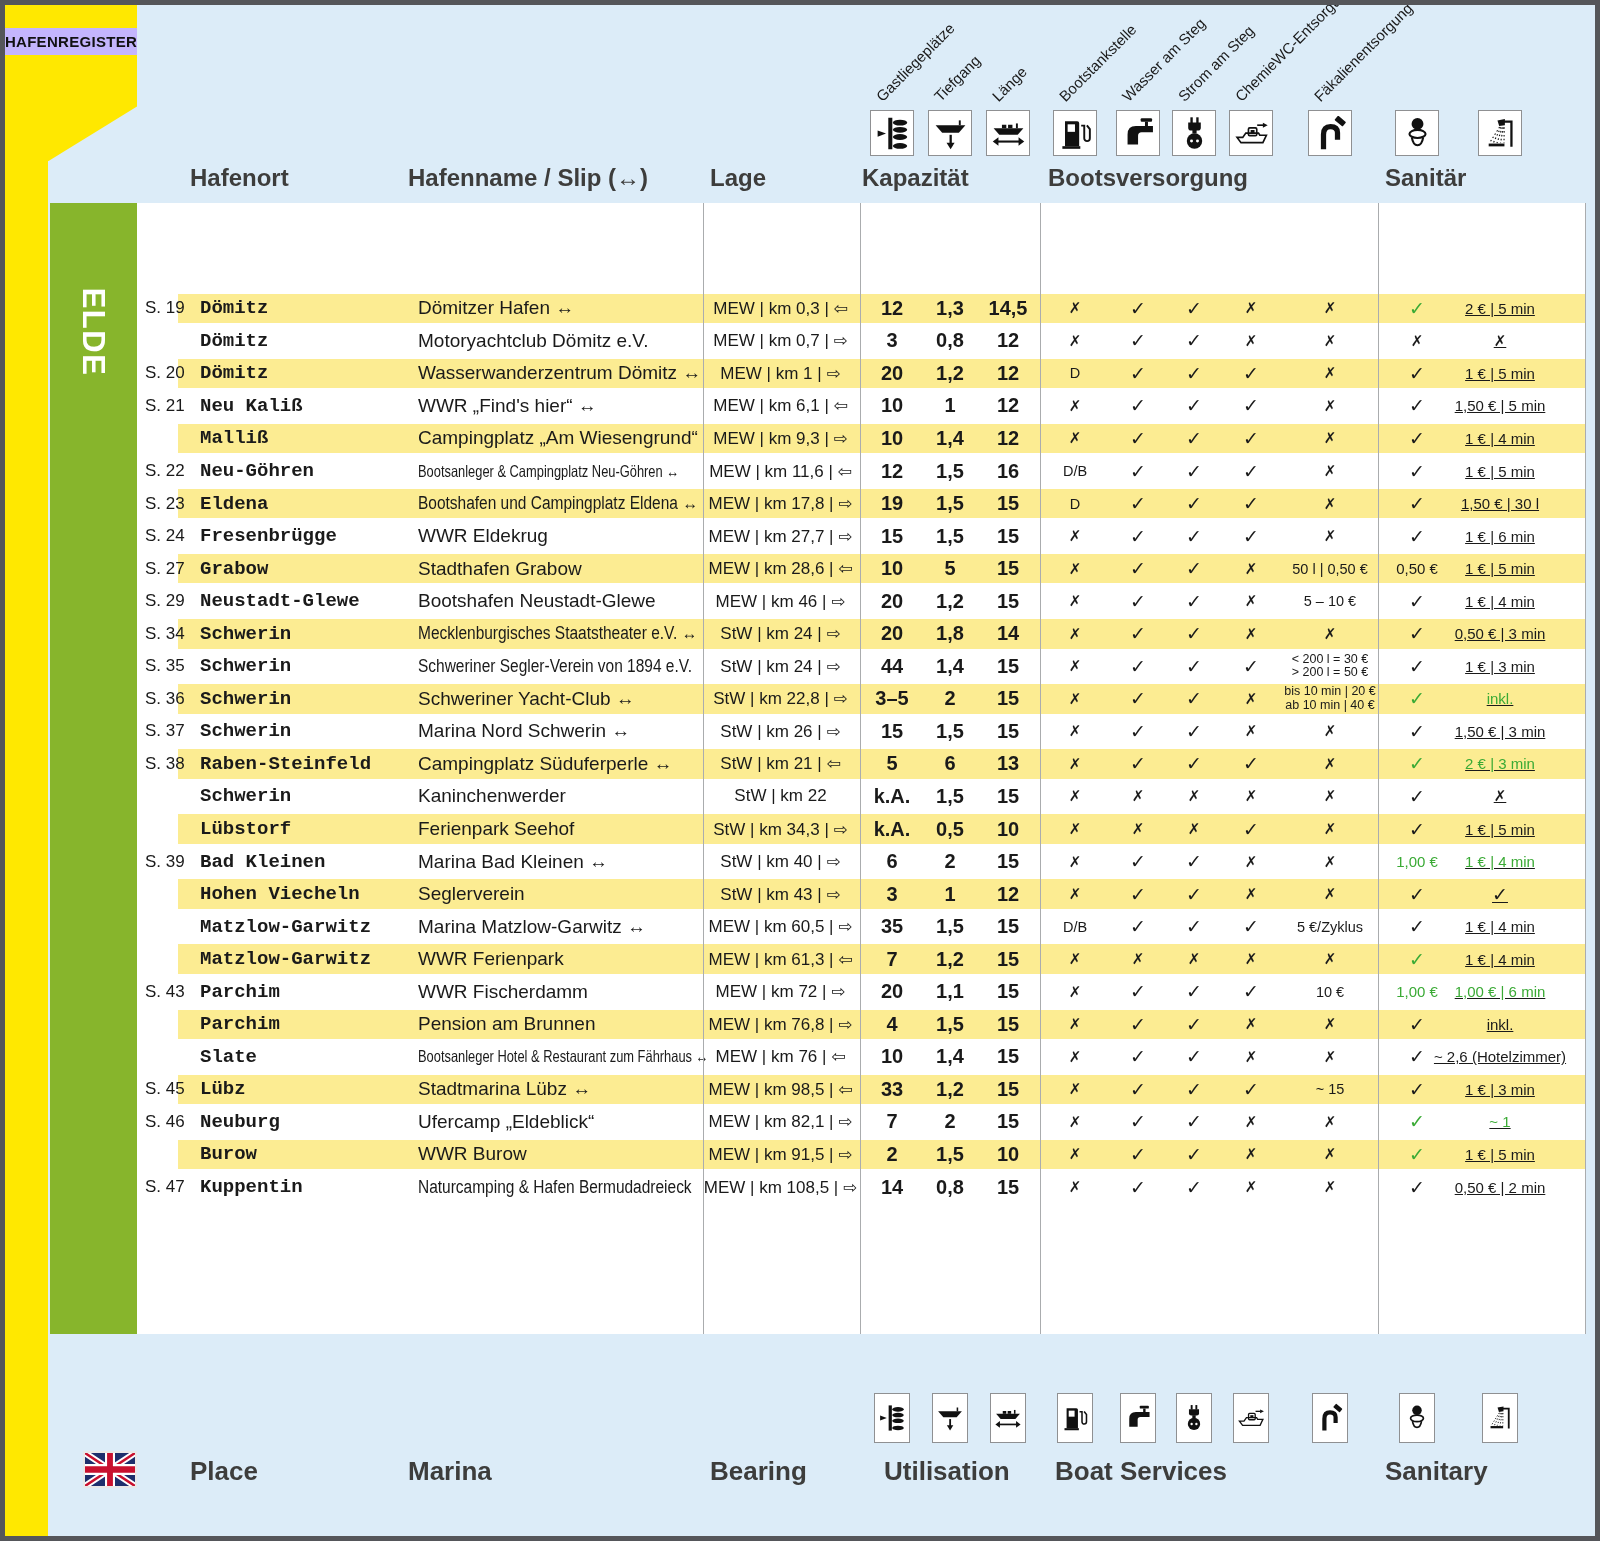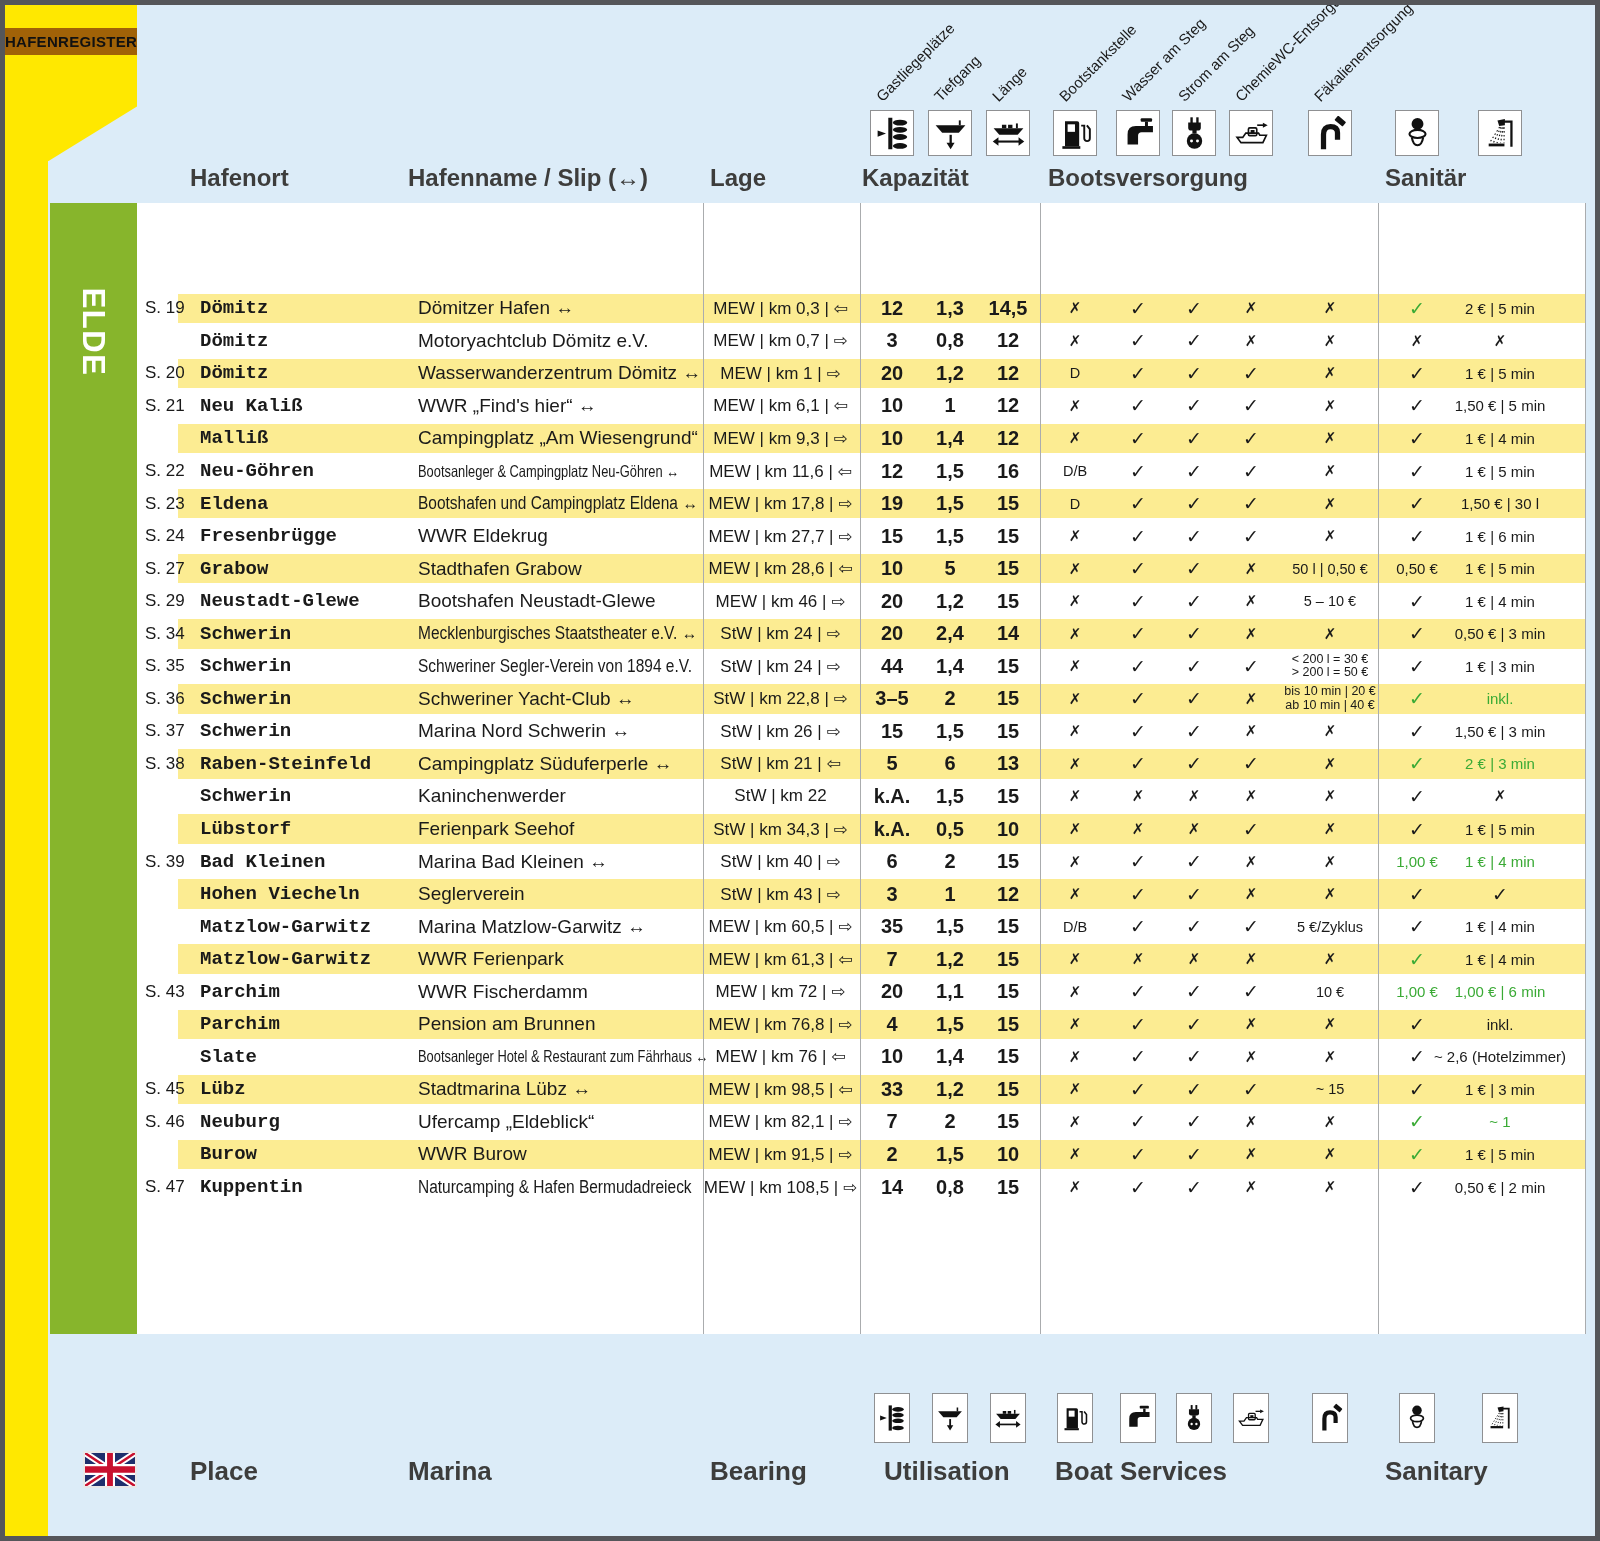--- a/index.html
+++ b/index.html
@@ -8,21 +8,21 @@
     background:#dcecf8;overflow:hidden;
     font-family:"Liberation Sans","DejaVu Sans",sans-serif;
     color:#1a1a1a;
   }
   .frame{position:absolute;inset:0;border:5px solid #55565a;z-index:60;pointer-events:none;}
 
   
   .yellow-bar{position:absolute;left:5px;top:5px;width:43px;height:1531px;background:#ffe800;z-index:10;}
   .tab{position:absolute;left:5px;top:5px;width:132px;height:156px;background:#ffe800;z-index:11;
        clip-path:polygon(0 0,100% 0,100% 65%,33% 100%,0 100%);}
-  .tab-band{position:absolute;left:5px;top:28px;width:132px;height:27px;background:#a16207;z-index:12;
+  .tab-band{position:absolute;left:5px;top:28px;width:132px;height:27px;background:#c4b5fd;z-index:12;
        display:flex;align-items:center;justify-content:center;font-size:15px;font-weight:bold;letter-spacing:.3px;color:#111;}
   .green-bar{position:absolute;left:50px;top:203px;width:87px;height:1131px;background:#87b52c;z-index:5;}
   .river{position:absolute;left:-37px;top:108px;width:160px;height:42px;display:flex;align-items:center;justify-content:center;
        transform:rotate(90deg);font-size:31px;font-weight:bold;color:#fff;letter-spacing:1.5px;}
 
   
   .table-bg{position:absolute;left:137px;top:203px;width:1448px;height:1131px;background:#fff;z-index:1;}
   .vline{position:absolute;top:203px;height:1131px;width:1px;background:#aaacae;z-index:4;}
 
   
@@ -42,21 +42,21 @@
   .ort{left:63px;width:215px;justify-content:flex-start;font-weight:bold;font-size:19px;font-family:Liberation Mono, monospace;}
   .nm{left:281px;width:286px;justify-content:flex-start;font-size:19px;}
   .nm.cond1{font-size:18px;transform:scaleX(.86);transform-origin:0 50%;}
   .nm.cond2{font-size:16.5px;transform:scaleX(.78);transform-origin:0 50%;}
   .lage{left:565px;width:157px;font-size:17px;}
   .cap{font-weight:bold;font-size:20px;}
   .cap0{left:727px;width:56px;}.cap1{left:785px;width:56px;}.cap2{left:843px;width:56px;}
   .srv0{left:903px;width:70px;}.srv1{left:973px;width:56px;}.srv2{left:1029px;width:56px;}
   .srv3{left:1084px;width:60px;}.srv4{left:1144px;width:98px;}
   .wc{left:1241px;width:78px;}
-  .sh{left:1299px;width:128px;}
+  .sh{left:1299px;width:128px;text-decoration:underline;}
   .ck{font-size:19px;font-weight:bold;}
   .xx{font-size:15px;font-weight:bold;}
   .gg{color:#3aaa35;}
   .sm{font-size:14.5px;}
   .two{display:flex;flex-direction:column;line-height:13.5px;font-size:12.5px;text-align:center;}
   .pr{font-size:15px;}
 
   
   .fbox{position:absolute;top:1393px;width:36px;height:50px;background:#fff;border:1.5px solid #8f9092;box-sizing:border-box;
         display:flex;align-items:center;justify-content:center;z-index:6;}
@@ -498,21 +498,21 @@
           <span class="pr">1 € | 4 min</span>
         </div>
       </div>
       <div class="row">
         <div class="band"></div>
         <div class="cell pg">S. 34</div>
         <div class="cell ort">Schwerin</div>
         <div class="cell nm cond1">Mecklenburgisches Staatstheater e.V. ↔</div>
         <div class="cell lage">StW | km 24 | ⇨</div>
         <div class="cell cap cap0">20</div>
-        <div class="cell cap cap1">2,4</div>
+        <div class="cell cap cap1">1,8</div>
         <div class="cell cap cap2">14</div>
         <div class="cell srv srv0">
           <span class="xx">✗</span>
         </div>
         <div class="cell srv srv1">
           <span class="ck">✓</span>
         </div>
         <div class="cell srv srv2">
           <span class="ck">✓</span>
         </div>

